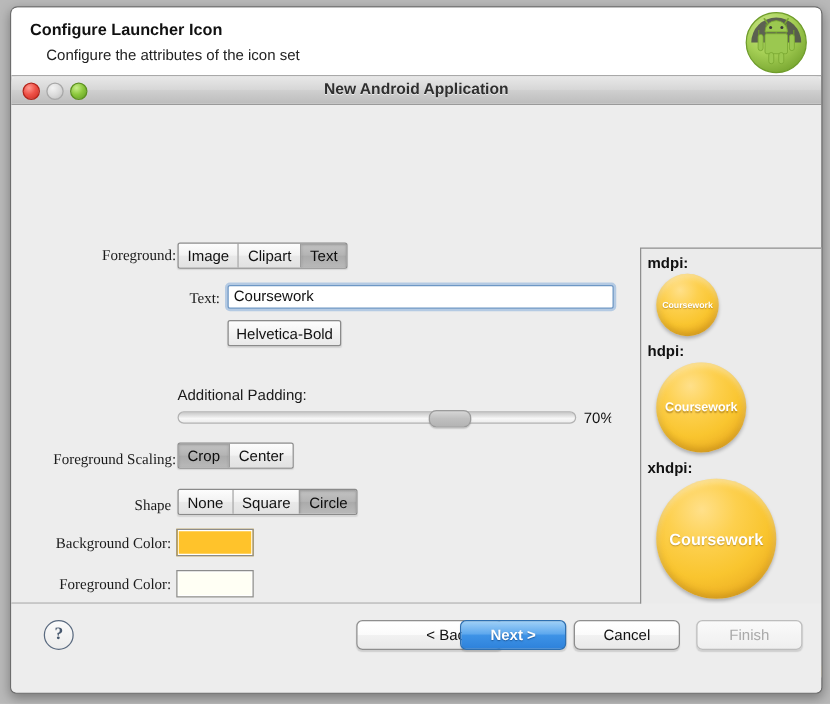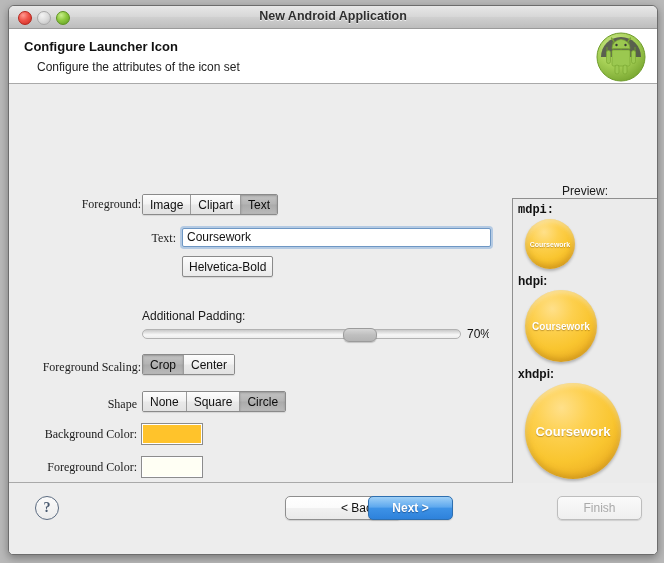--- a/index.html
+++ b/index.html
@@ -290,27 +290,20 @@
     color: #ffffff;
     font-weight: bold;
     text-shadow: 0 1px 1px rgba(0,40,90,.5);
   }
   .pbtn.disabled { color: #a9a9a9; border-color: #bdbdbd; background: linear-gradient(to bottom,#fafafa,#efefef); }
 </style>
 </head>
 <body>
 
 <div id="window">
-
-  <div id="titlebar">
-    <div class="traffic close"></div>
-    <div class="traffic min"></div>
-    <div class="traffic max"></div>
-    <div id="title-text">New Android Application</div>
-  </div>
 
   <div id="header">
     <div id="header-title">Configure Launcher Icon</div>
     <div id="header-sub">Configure the attributes of the icon set</div>
     <div id="droid-wrap">
       <svg width="56" height="52" viewBox="0 0 56 52">
         <defs>
           <radialGradient id="gcirc" cx="38%" cy="28%" r="75%">
             <stop offset="0%" stop-color="#cfe98f"></stop>
             <stop offset="55%" stop-color="#a5cf55"></stop>
@@ -334,20 +327,27 @@
         <circle cx="32.5" cy="14" r="1.2" fill="#3a3a3a"></circle>
         <rect x="19" y="19" width="18" height="16" rx="1.5" fill="#9bc850" stroke="#7aa832" stroke-width=".7"></rect>
         <rect x="13.5" y="19.5" width="4" height="13" rx="2" fill="#9bc850" stroke="#7aa832" stroke-width=".7"></rect>
         <rect x="38.5" y="19.5" width="4" height="13" rx="2" fill="#9bc850" stroke="#7aa832" stroke-width=".7"></rect>
         <rect x="22" y="34" width="4" height="9" rx="2" fill="#9bc850" stroke="#7aa832" stroke-width=".7"></rect>
         <rect x="30" y="34" width="4" height="9" rx="2" fill="#9bc850" stroke="#7aa832" stroke-width=".7"></rect>
       </svg>
     </div>
   </div>
 
+  <div id="titlebar">
+    <div class="traffic close"></div>
+    <div class="traffic min"></div>
+    <div class="traffic max"></div>
+    <div id="title-text">New Android Application</div>
+  </div>
+
   <div id="body">
 
     <div class="row-label" style="left:40px; top:113px; width:92px;">Foreground:</div>
     <div class="seg" id="seg-foreground" style="left:133px; top:110px;">
       <div class="segbtn">Image</div>
       <div class="segbtn">Clipart</div>
       <div class="segbtn on">Text</div>
     </div>
 
     <div class="row-label" style="left:60px; top:147px; width:107px;">Text:</div>
@@ -374,24 +374,23 @@
       <div class="segbtn">Square</div>
       <div class="segbtn on">Circle</div>
     </div>
 
     <div class="row-label" style="left:0px; top:343px; width:128px;">Background Color:</div>
     <div class="swatch" id="sw-bg" style="left: 132px; top: 339px; background: rgb(255, 195, 43);"></div>
 
     <div class="row-label" style="left:0px; top:376px; width:128px;">Foreground Color:</div>
     <div class="swatch" id="sw-fg" style="left: 132px; top: 372px; background: rgb(255, 255, 244);"></div>
 
-    <div id="preview-caption">Preview:</div>
     <div id="preview-panel">
 
-      <div class="dpi-label" style="top:4px;font-family:Liberation Mono, monospace;">mdpi:</div>
+      <div class="dpi-label" style="top:4px;">mdpi:</div>
       <div class="icon-circle" style="left:12px; top:20px; width:50px; height:50px; font-size:7px;">
         <span>Coursework</span>
       </div>
 
       <div class="dpi-label" style="top:75px;">hdpi:</div>
       <div class="icon-circle" style="left:12px; top:91px; width:72px; height:72px; font-size:10px;">
         <span>Coursework</span>
       </div>
 
       <div class="dpi-label" style="top:168px;">xhdpi:</div>
@@ -404,16 +403,17 @@
         
       </div>
 
     </div>
   </div>
 
   <div id="footer">
     <div id="help-btn">?</div>
     <div class="pbtn" style="left:276px;padding-left:32px;">&lt; Back</div>
     <div class="pbtn primary" style="left:359px;">Next &gt;</div>
+    <div class="pbtn" style="left:450px;">Cancel</div>
     <div class="pbtn disabled" style="left:548px;">Finish</div>
   </div>
 
 </div>
 
 </body></html>

